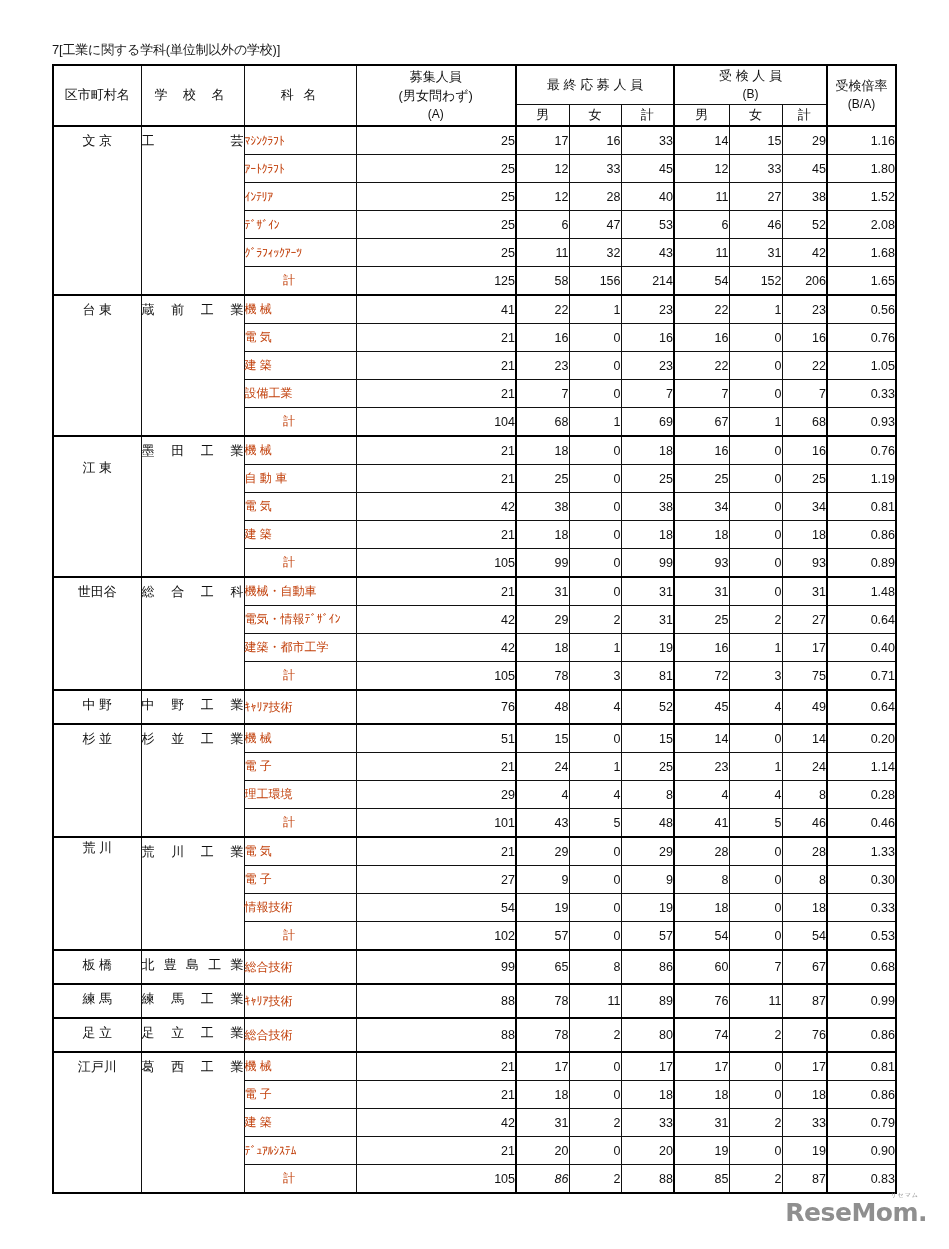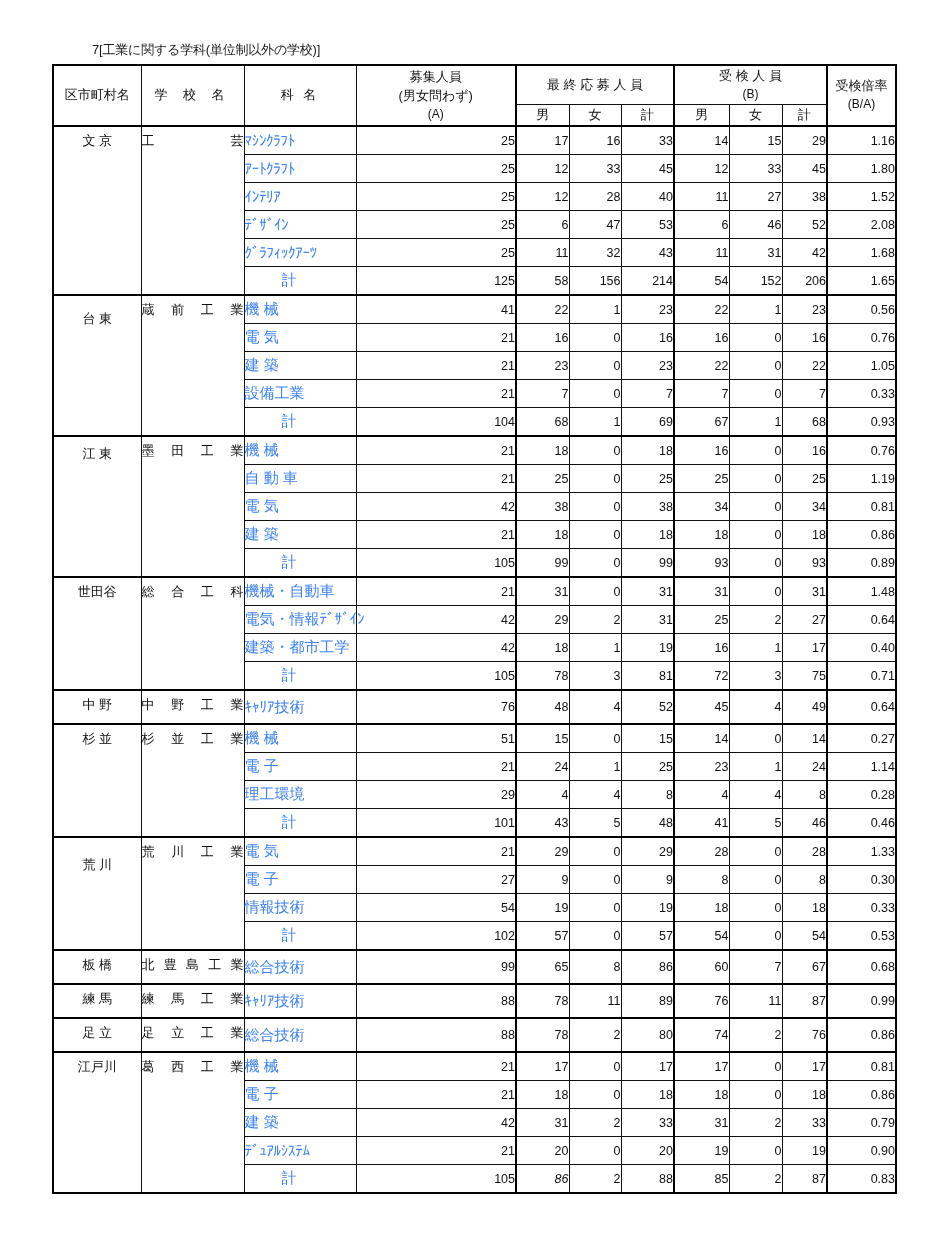--- a/index.html
+++ b/index.html
@@ -22,21 +22,20 @@
     height: 1249px;
   }
   #caption {
     position: absolute;
     left: 52px;
     top: 41px;
     font-size: 13px;
     letter-spacing: -0.2px;
     white-space: nowrap;
     color: #1a1a1a;
-    margin-left: 40px;
   }
   #tbl-wrap {
     position: absolute;
     left: 52px;
     top: 64px;
     width: 843px;
   }
   table.grid {
     border-collapse: collapse;
     table-layout: fixed;
@@ -83,24 +82,24 @@
     color: #111;
     padding: 0 6px;
   }
   .just {
     display: flex;
     justify-content: space-between;
     width: 100%;
   }
   .just > span { display: inline-block; }
   td.subject {
-    font-size: 15px;
+    font-size: 12px;
     padding: 0 2px 0 4px;
     height: 27px;
-    color: #3b82f6;
+    color: #c2410c;
     white-space: nowrap;
   }
   td.subject.center { text-align: center; padding-right: 22px; }
   .kana { font-size: 12px; letter-spacing: -0.3px; }
   td.num {
     text-align: right;
     padding: 0 6px 0 2px;
     font-size: 12.5px;
     height: 27px;
     color: #111;
@@ -247,21 +246,21 @@
             <td class="num cg-right">125</td>
             <td class="num">58</td>
             <td class="num">156</td>
             <td class="num">214</td>
             <td class="num cg-left">54</td>
             <td class="num">152</td>
             <td class="num cg-right">206</td>
             <td class="num">1.65</td>
           </tr>
           <tr class="blk-top">
-            <td class="city" rowspan="5" style="vertical-align: top; padding-top: 14px;">台 東</td>
+            <td class="city" rowspan="5" style="vertical-align: top; padding-top: 5px;">台 東</td>
             <td class="school" rowspan="5" style="vertical-align: top; padding-top: 5px;">
               <div class="just">
                 <span>蔵</span>
                 <span>前</span>
                 <span>工</span>
                 <span>業</span>
               </div>
             </td>
             <td class="subject">機  械</td>
             <td class="num cg-right">41</td>
@@ -311,21 +310,21 @@
             <td class="num cg-right">104</td>
             <td class="num">68</td>
             <td class="num">1</td>
             <td class="num">69</td>
             <td class="num cg-left">67</td>
             <td class="num">1</td>
             <td class="num cg-right">68</td>
             <td class="num">0.93</td>
           </tr>
           <tr class="blk-top">
-            <td class="city" rowspan="5" style="vertical-align: top; padding-top: 8px;">江 東</td>
+            <td class="city" rowspan="5" style="vertical-align: top; padding-top: 22px;">江 東</td>
             <td class="school" rowspan="5" style="vertical-align: top; padding-top: 5px;">
               <div class="just">
                 <span>墨</span>
                 <span>田</span>
                 <span>工</span>
                 <span>業</span>
               </div>
             </td>
             <td class="subject">機  械</td>
             <td class="num cg-right">21</td>
@@ -465,21 +464,21 @@
               </div>
             </td>
             <td class="subject">機  械</td>
             <td class="num cg-right">51</td>
             <td class="num">15</td>
             <td class="num">0</td>
             <td class="num">15</td>
             <td class="num cg-left">14</td>
             <td class="num">0</td>
             <td class="num cg-right">14</td>
-            <td class="num">0.27</td>
+            <td class="num">0.20</td>
           </tr>
           <tr>
             <td class="subject">電  子</td>
             <td class="num cg-right">21</td>
             <td class="num">24</td>
             <td class="num">1</td>
             <td class="num">25</td>
             <td class="num cg-left">23</td>
             <td class="num">1</td>
             <td class="num cg-right">24</td>
@@ -501,21 +500,21 @@
             <td class="num cg-right">101</td>
             <td class="num">43</td>
             <td class="num">5</td>
             <td class="num">48</td>
             <td class="num cg-left">41</td>
             <td class="num">5</td>
             <td class="num cg-right">46</td>
             <td class="num">0.46</td>
           </tr>
           <tr class="blk-top">
-            <td class="city" rowspan="4" style="vertical-align: top; padding-top: 18px;">荒 川</td>
+            <td class="city" rowspan="4" style="vertical-align: top; padding-top: 1px;">荒 川</td>
             <td class="school" rowspan="4" style="vertical-align: top; padding-top: 5px;">
               <div class="just">
                 <span>荒</span>
                 <span>川</span>
                 <span>工</span>
                 <span>業</span>
               </div>
             </td>
             <td class="subject">電  気</td>
             <td class="num cg-right">21</td>
@@ -682,14 +681,18 @@
             <td class="num" style="border-bottom: 2px solid rgb(0, 0, 0);">88</td>
             <td class="num cg-left" style="border-bottom: 2px solid rgb(0, 0, 0);">85</td>
             <td class="num" style="border-bottom: 2px solid rgb(0, 0, 0);">2</td>
             <td class="num cg-right" style="border-bottom: 2px solid rgb(0, 0, 0);">87</td>
             <td class="num" style="border-bottom: 2px solid rgb(0, 0, 0);">0.83</td>
           </tr>
         </tbody>
     </table>
   </div>
 
+  <div id="logo">
+    <span class="ruby">リセマム</span>
+    <span class="word">ReseMom.</span>
+  </div>
 
 </div>
 
 </body></html>

